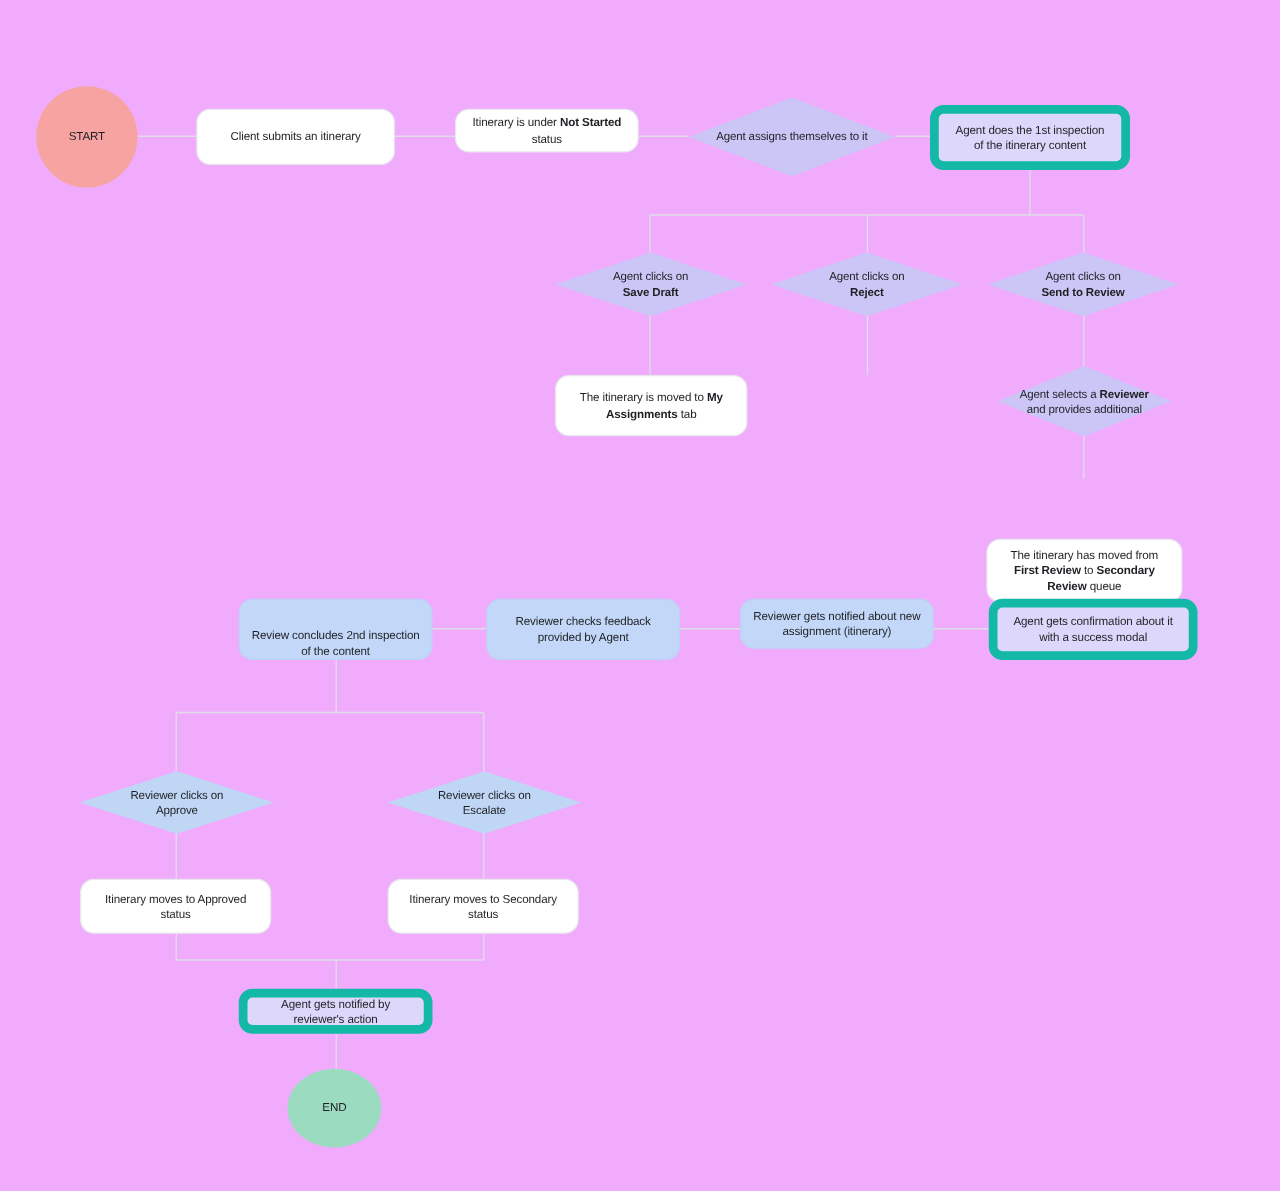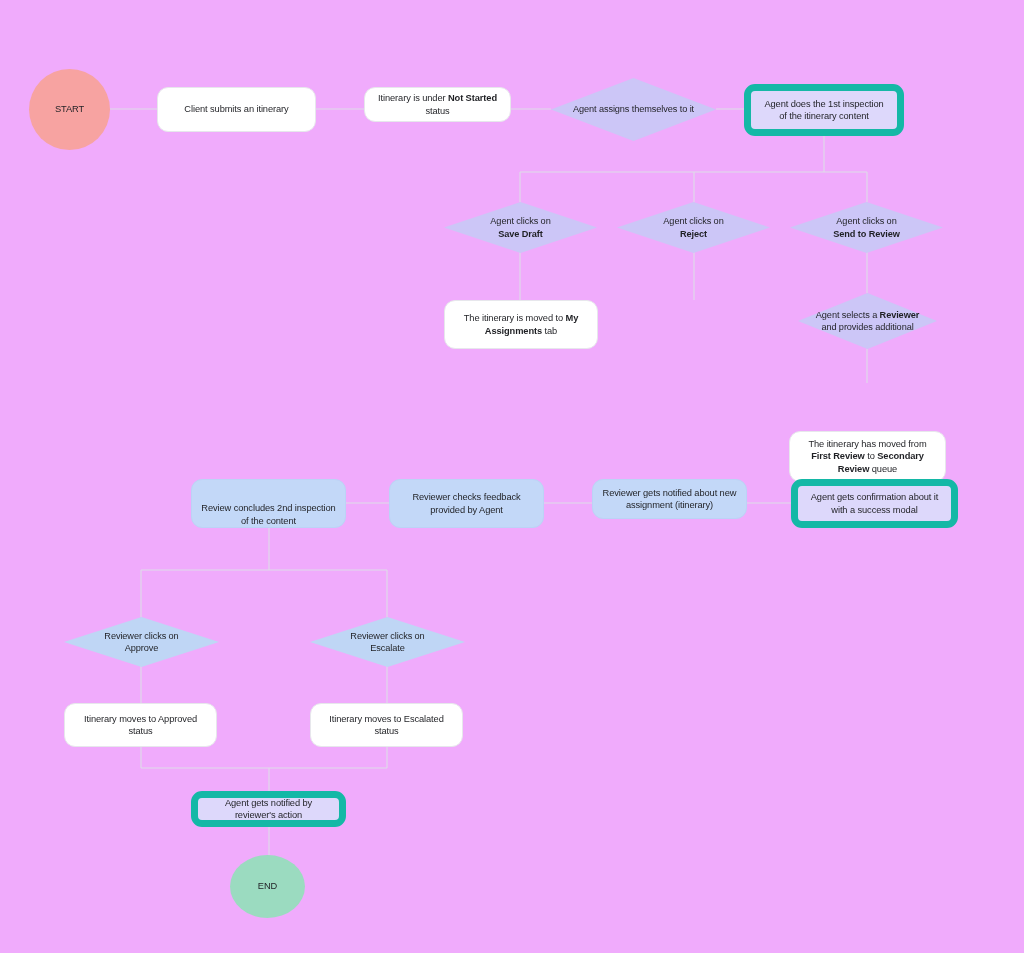--- a/index.html
+++ b/index.html
@@ -213,21 +213,21 @@
   <div class="node diamond blue" style="left:310px; top:617px; width:155px; height:50px;">
     <span class="shape dshape"></span>
     <span class="txt">Reviewer clicks on<br>Escalate</span>
   </div>
 
   <div class="node box plain" style="left:64px; top:703px; width:153px; height:44px;">
     <span class="txt">Itinerary moves to Approved status</span>
   </div>
 
   <div class="node box plain" style="left:310px; top:703px; width:153px; height:44px;">
-    <span class="txt">Itinerary moves to Escalated status</span>
+    <span class="txt">Itinerary moves to Secondary status</span>
   </div>
 
   <div class="node box purple" style="left:191px; top:791px; width:155px; height:36px;border-radius:11px;">
     <span class="txt">Agent gets notified by reviewer's action</span>
   </div>
 
   <div class="node terminator end" style="left:230px; top:855px; width:75px; height:63px;">
     <span class="txt">END</span>
   </div>
 

